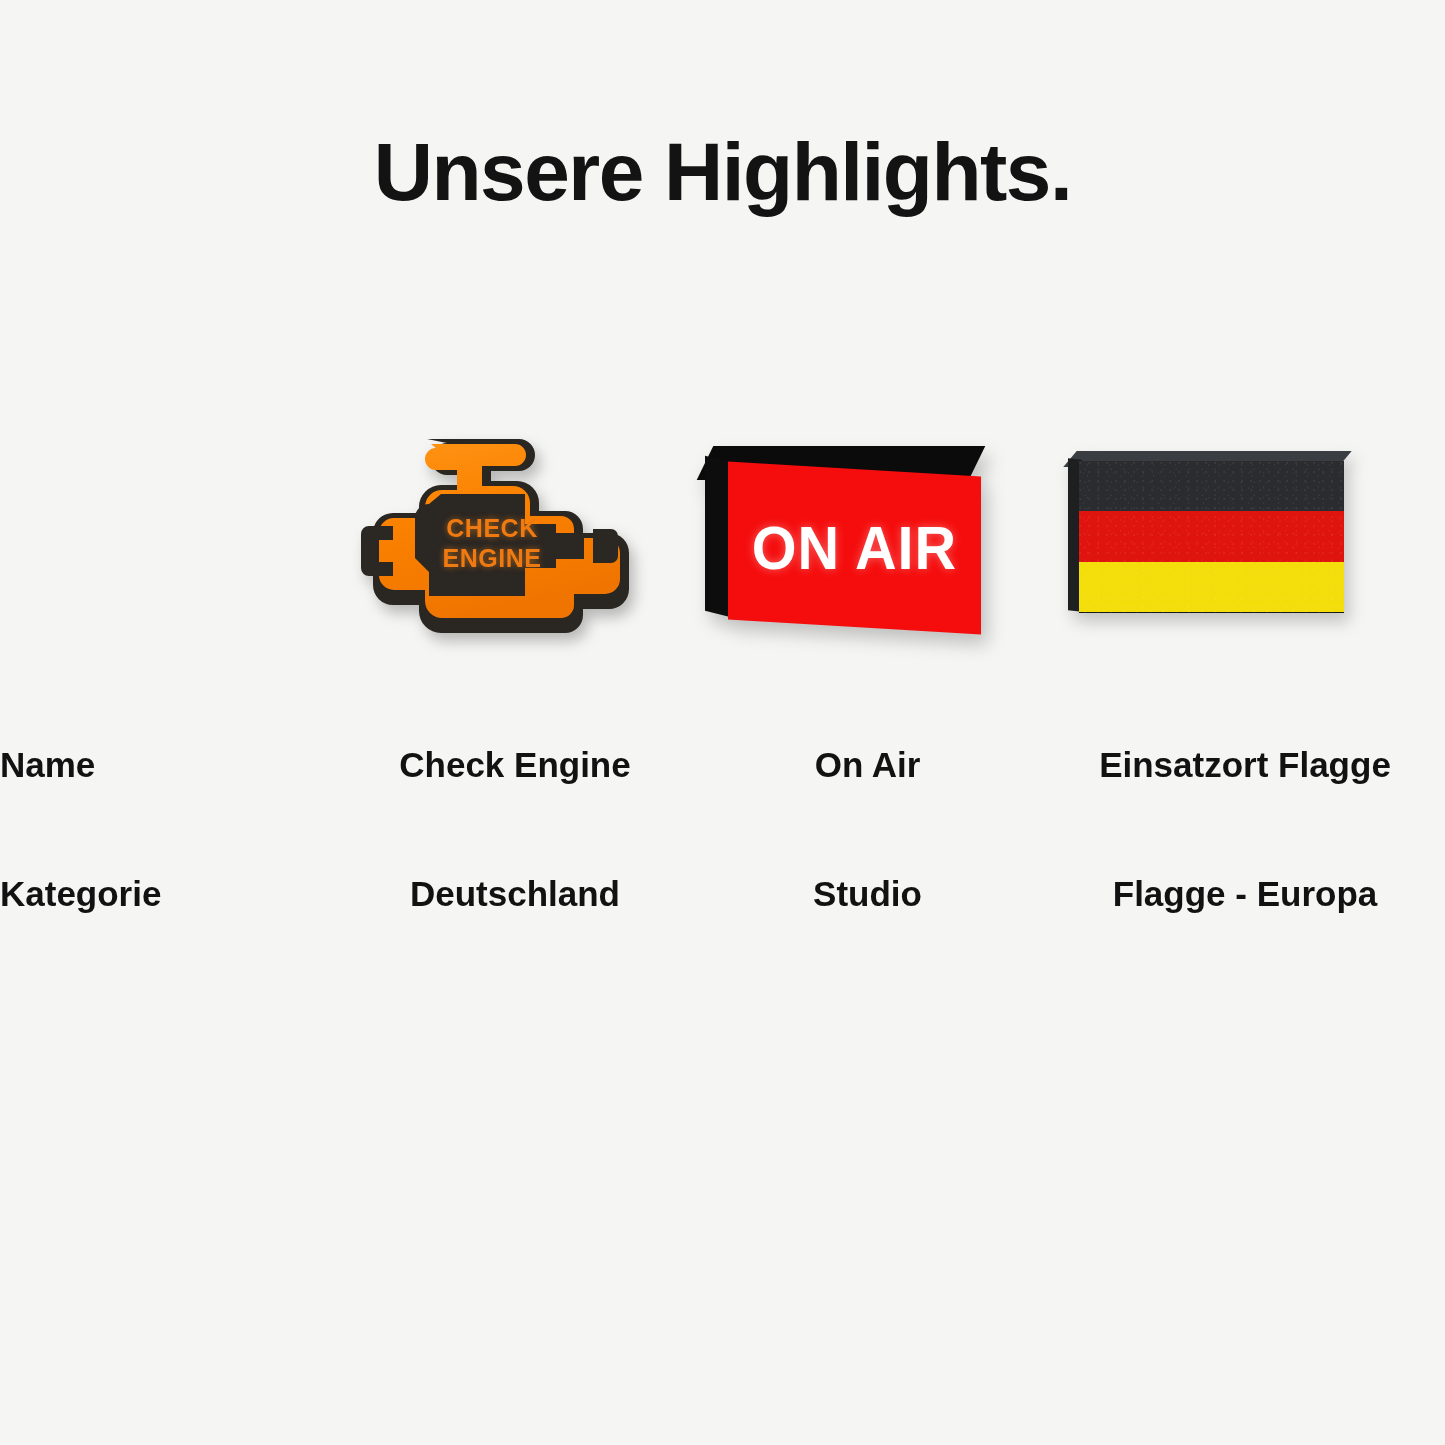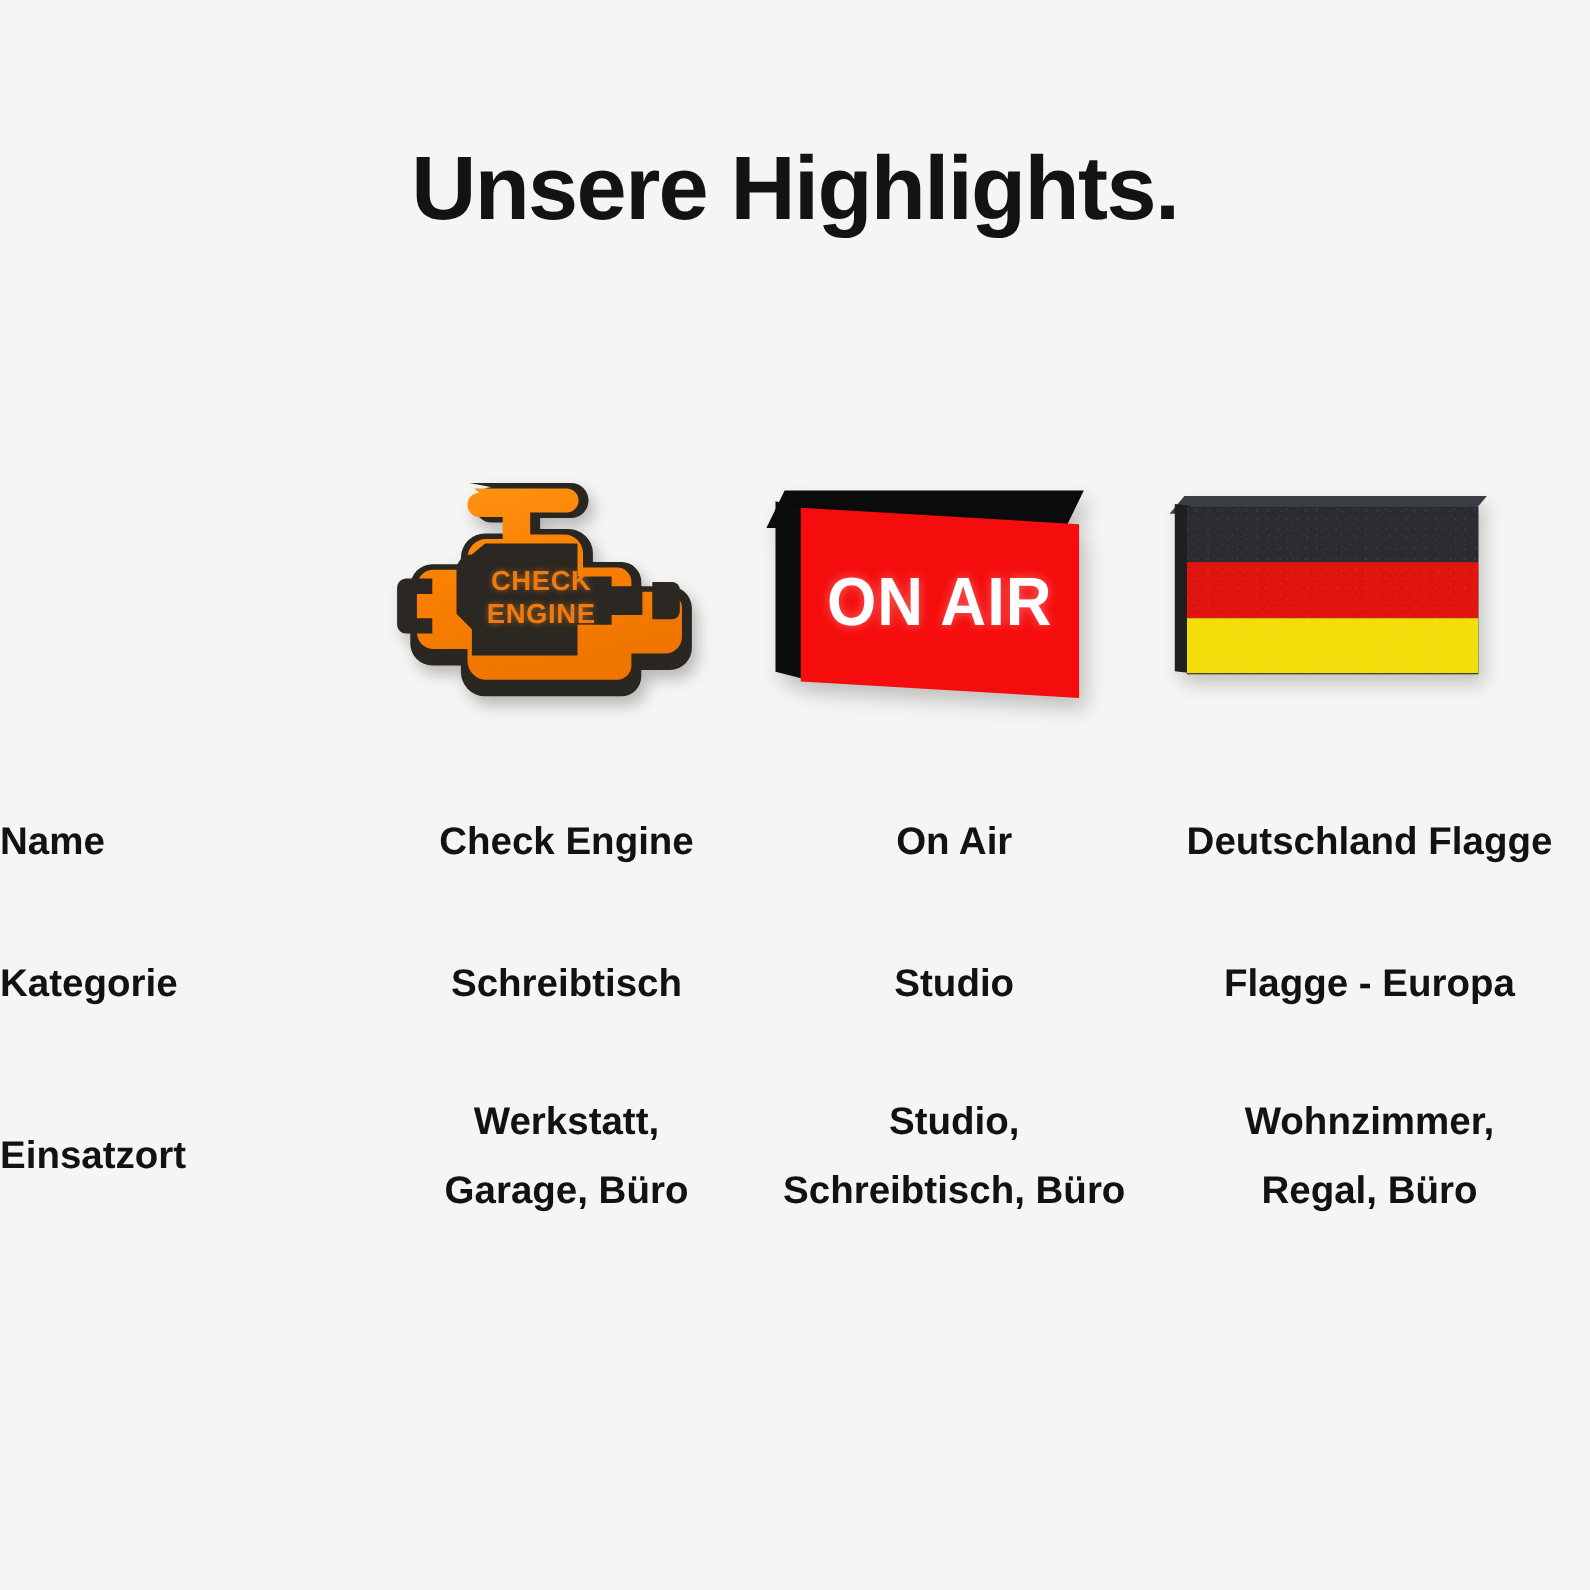--- a/index.html
+++ b/index.html
@@ -292,39 +292,24 @@
       <col class="col-label">
       <col class="col-v1">
       <col class="col-v2">
       <col class="col-v3">
     </colgroup>
     <tbody>
       <tr class="spec-row">
         <td class="row-label">Name</td>
         <td class="row-value">Check Engine</td>
         <td class="row-value">On Air</td>
-        <td class="row-value">Deutschland Flagge</td>
+        <td class="row-value">Einsatzort Flagge</td>
       </tr>
       <tr class="spec-row">
         <td class="row-label">Kategorie</td>
-        <td class="row-value">Schreibtisch</td>
+        <td class="row-value">Deutschland</td>
         <td class="row-value">Studio</td>
         <td class="row-value">Flagge - Europa</td>
       </tr>
-      <tr class="spec-row row-tall">
-        <td class="row-label">Einsatzort</td>
-        <td class="row-value">
-          <div>Werkstatt,</div>
-          <div>Garage, Büro</div>
-        </td>
-        <td class="row-value">
-          <div>Studio,</div>
-          <div>Schreibtisch, Büro</div>
-        </td>
-        <td class="row-value">
-          <div>Wohnzimmer,</div>
-          <div>Regal, Büro</div>
-        </td>
-      </tr>
     </tbody>
   </table>
 
 </div>
 
 </body></html>

